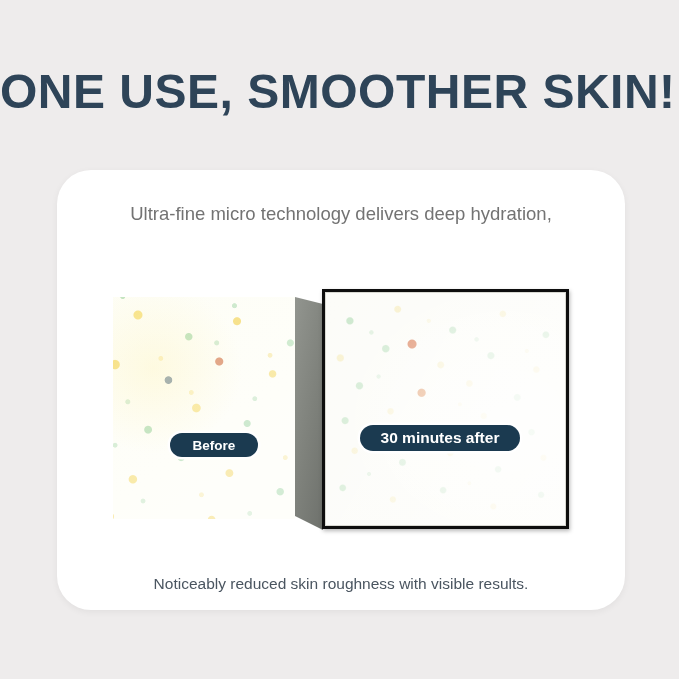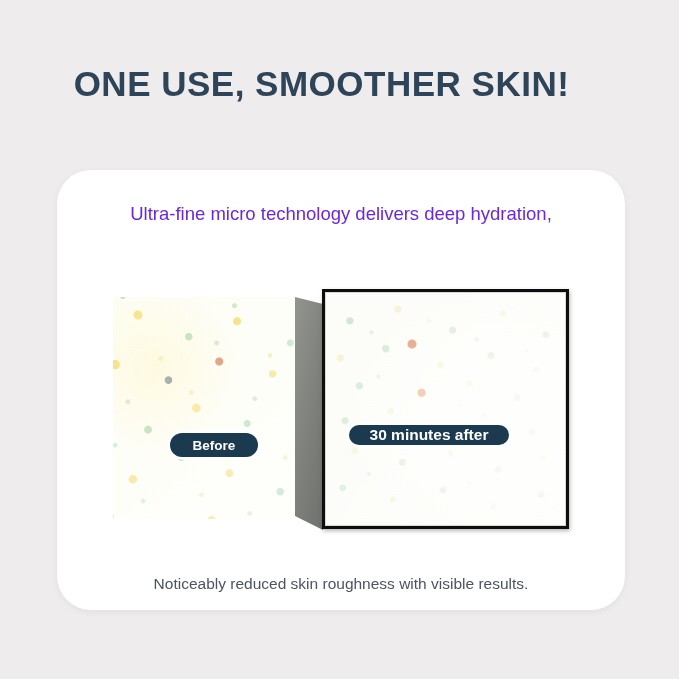--- a/index.html
+++ b/index.html
@@ -15,21 +15,21 @@
     position: relative;
   }
 
   
   #headline {
     position: absolute;
     left: 0;
     top: 64px;
     width: 643px;
     text-align: center;
-    font-size: 35px;
+    font-size: 48px;
     font-weight: bold;
     letter-spacing: 0.5px;
     color: #2e4458;
     white-space: nowrap;
   }
 
   
   #card {
     position: absolute;
     left: 57px;
@@ -42,21 +42,21 @@
   }
 
   #subtitle {
     position: absolute;
     left: 0;
     top: 30px;
     width: 568px;
     text-align: center;
     font-size: 18.5px;
     line-height: 28px;
-    color: #6d28d9;
+    color: #737373;
   }
   #subtitle .l2 { display: block; }
 
   
   #stage {
     position: absolute;
     left: 0;
     top: 112px;
     width: 568px;
     height: 260px;
@@ -250,24 +250,24 @@
     margin-top: 38px;
   }
   #badge-before {
     left: 113px;
     top: 113px;
     width: 88px;
     height: 24px;
     font-size: 13.5px;
   }
   #badge-after {
-    left: 292px;
+    left: 303px;
     top: 105px;
     width: 160px;
-    height: 20px;
+    height: 26px;
     font-size: 15.5px;
   }
 
   
   #caption {
     position: absolute;
     left: 0;
     top: 393px;
     width: 568px;
     text-align: center;

